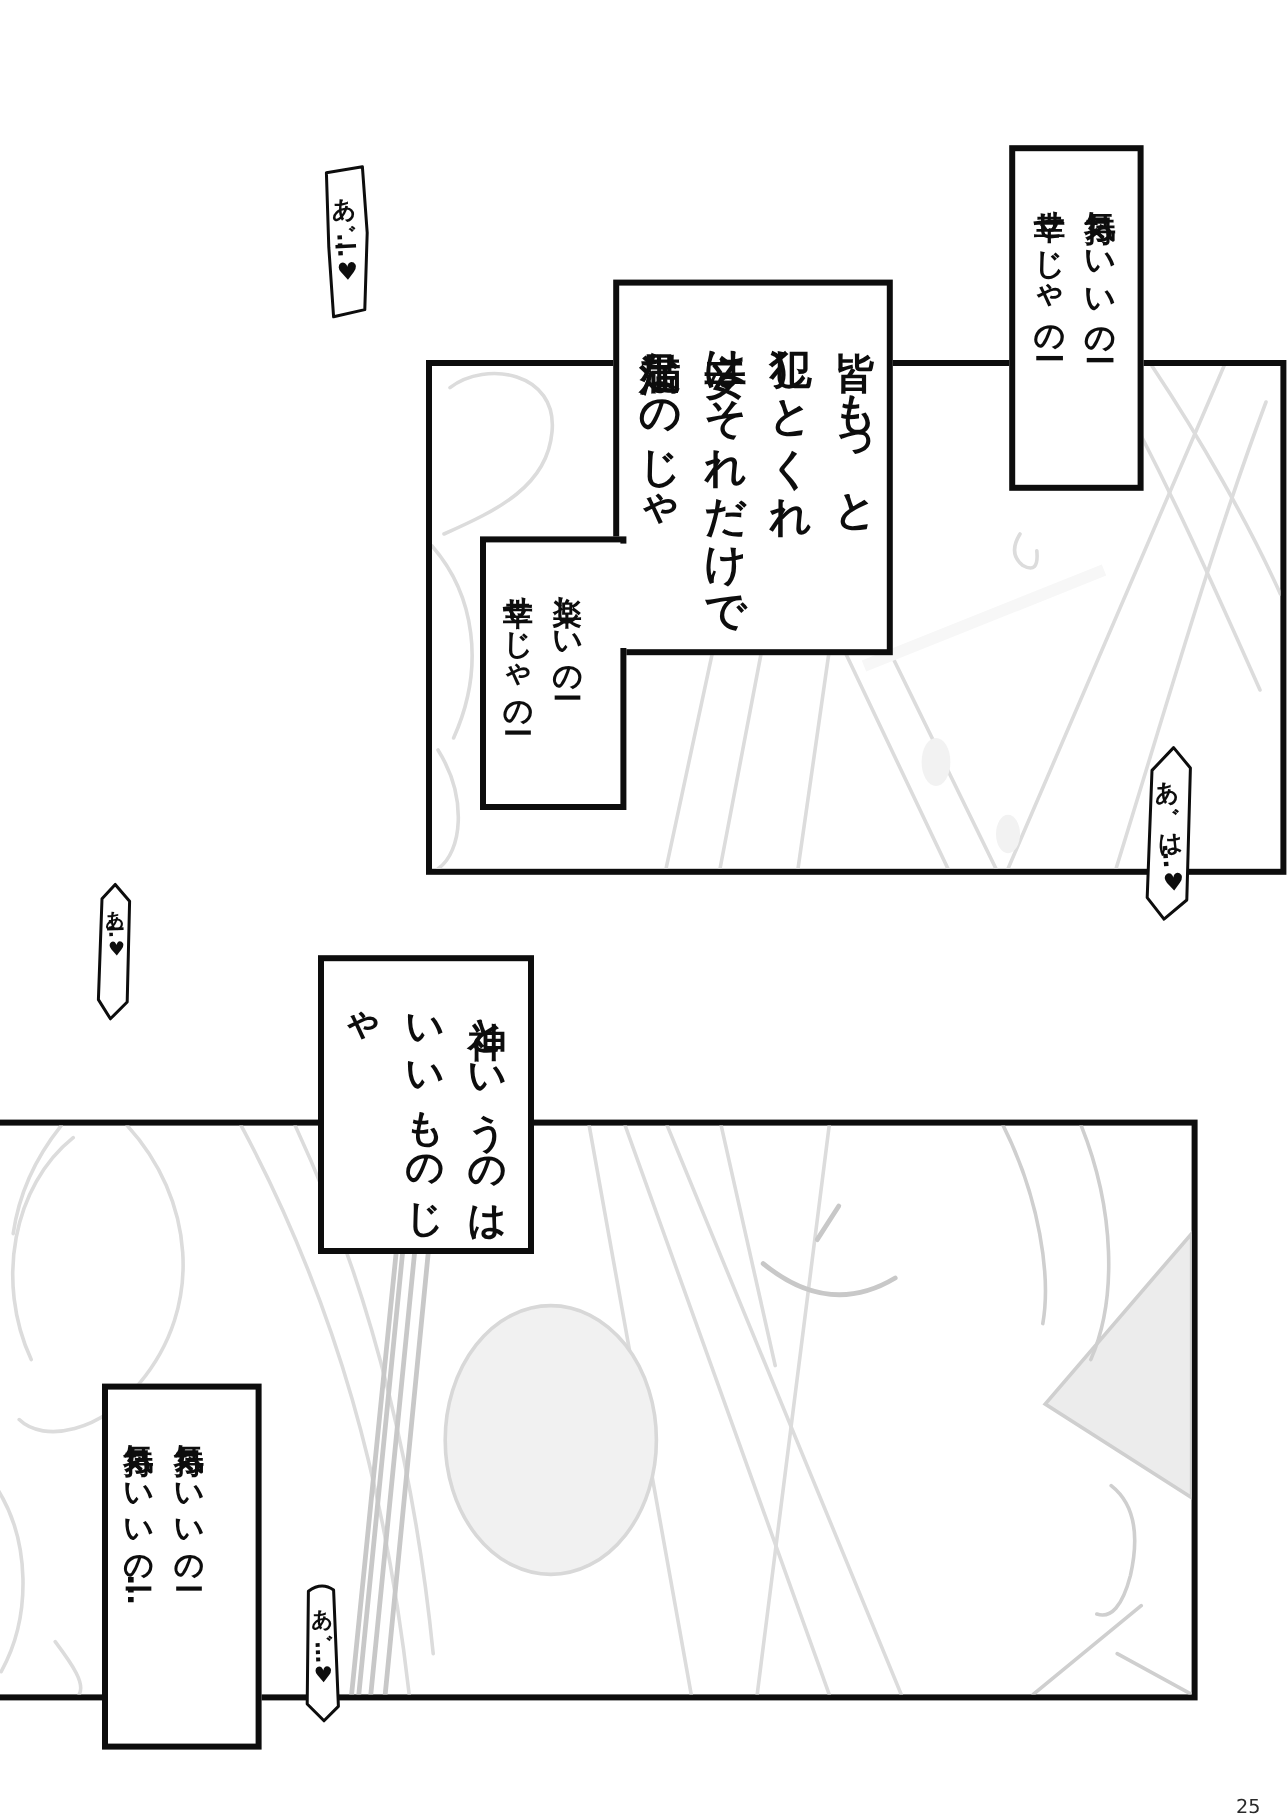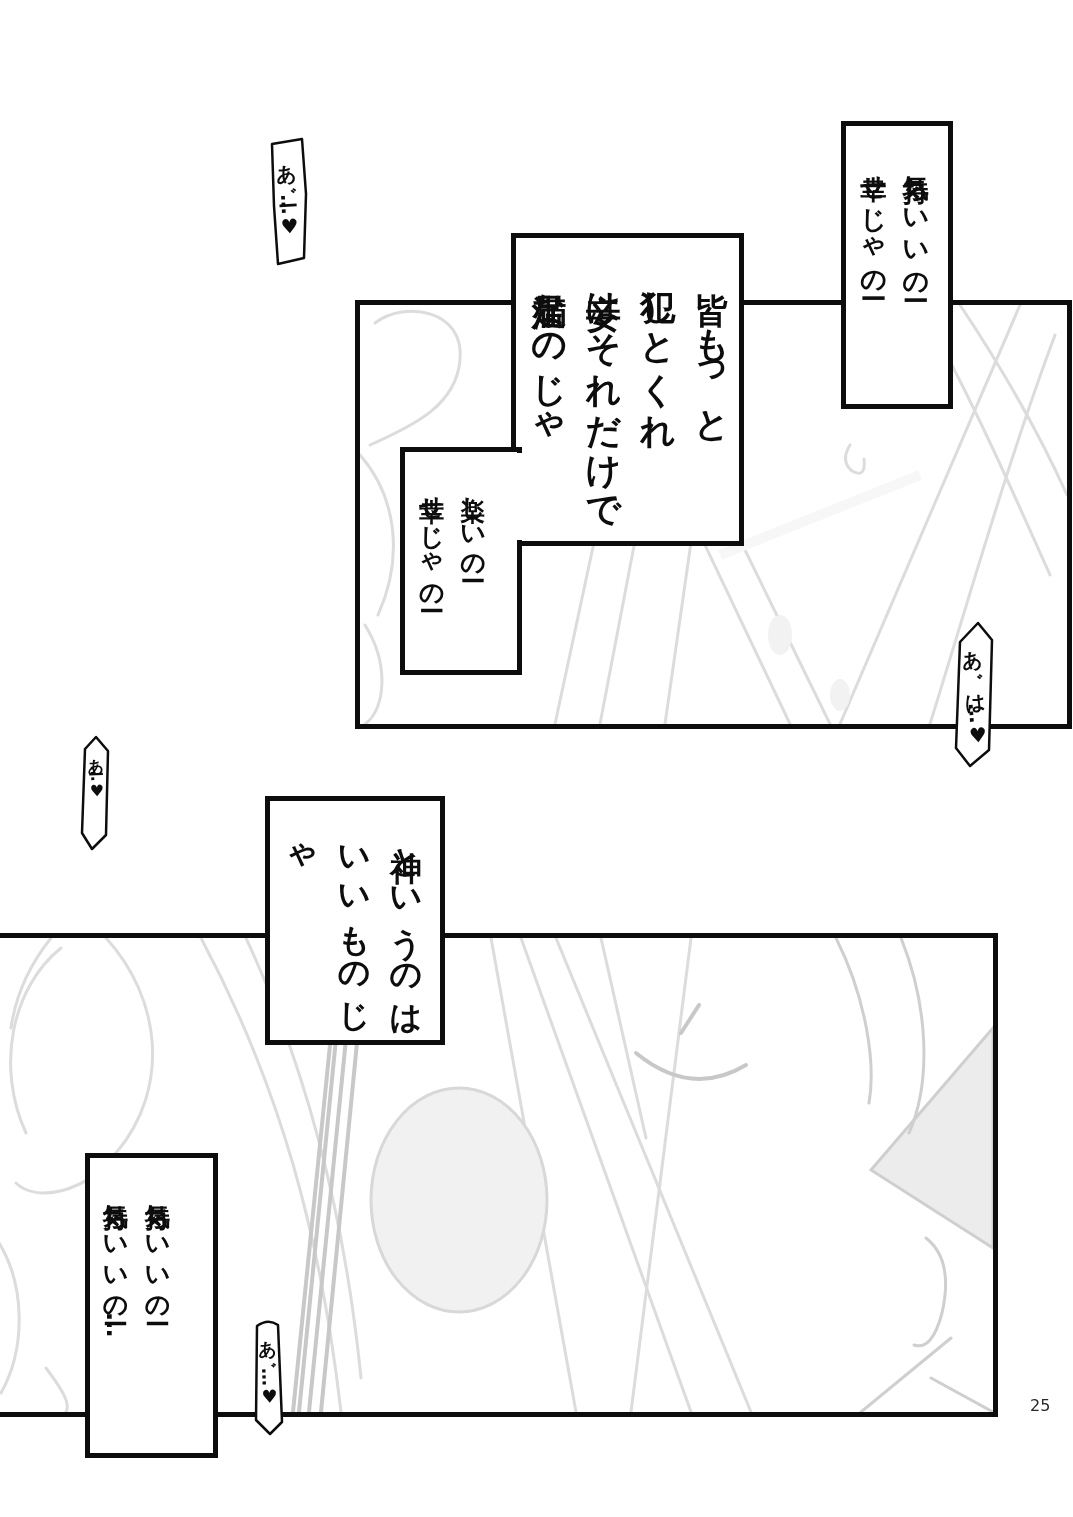--- a/index.html
+++ b/index.html
@@ -41,21 +41,21 @@
   }
   .bubble-top-left{left:262px;top:136px;width:48px;height:134px;}
   .bubble-top-left .btext{left:13px;top:14px;font-size:20px;transform:rotate(-3deg);}
   .bubble-mid-left{left:76px;top:735px;width:38px;height:118px;}
   .bubble-mid-left .btext{left:9px;top:12px;font-size:16px;transform:rotate(-2deg);}
   .bubble-right{left:946px;top:620px;width:52px;height:150px;}
   .bubble-right .btext{left:16px;top:16px;font-size:20px;transform:rotate(-4deg);}
   .bubble-bottom{left:244px;top:1316px;width:44px;height:122px;}
   .bubble-bottom .btext{left:12px;top:12px;font-size:18px;transform:rotate(-2deg);}
 
-  .page-number{position:absolute;left:1030px;top:1396px;font-size:16px;color:#2a2a2a;z-index:5;}
+  .page-number{position:absolute;left:1030px;top:1496px;font-size:16px;color:#2a2a2a;z-index:5;}
 </style>
 </head>
 <body>
 
 <div class="page">
 
   <div class="panel panel-top">
     <svg viewBox="0 0 707 419" preserveAspectRatio="none">
       <g fill="none" stroke="#dcdcdc" stroke-width="3" stroke-linecap="round">
         <path d="M15,18 C45,-5 105,5 100,55 C96,100 55,120 10,140"></path>

